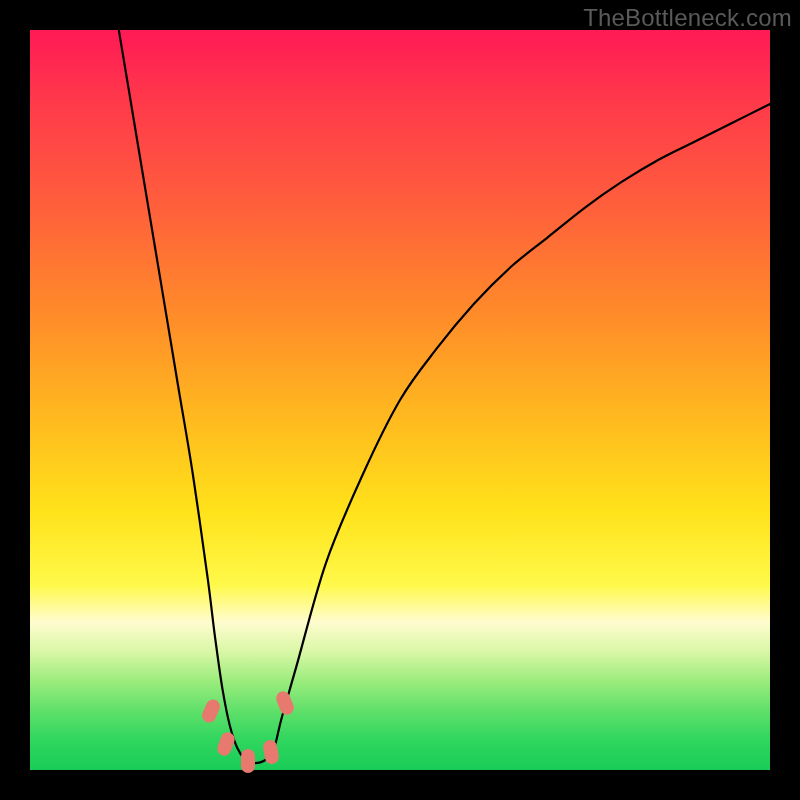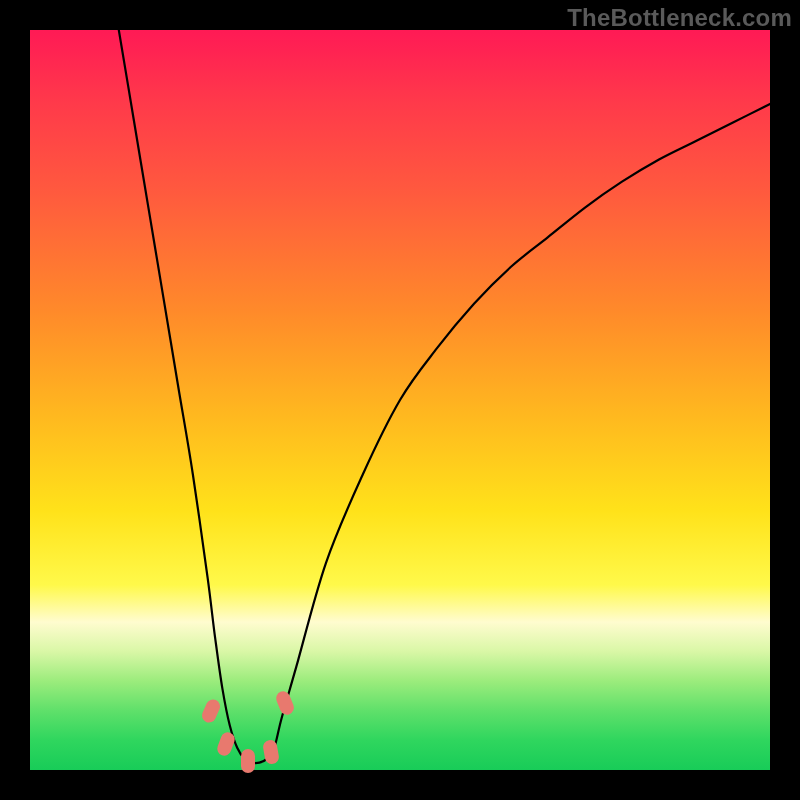--- a/index.html
+++ b/index.html
@@ -39,21 +39,21 @@
       #2fd65e 96%,
       #18cc58 100%
     );
   }
   .watermark {
     position: absolute;
     top: 4px;
     right: 8px;
     color: #5a5a5a;
     font-size: 24px;
-    font-weight: 700;
+    font-weight: 400;
     letter-spacing: 0.2px;
     user-select: none;
   }
   svg.curve {
     position: absolute;
     left: 0;
     top: 0;
     width: 740px;
     height: 740px;
   }

